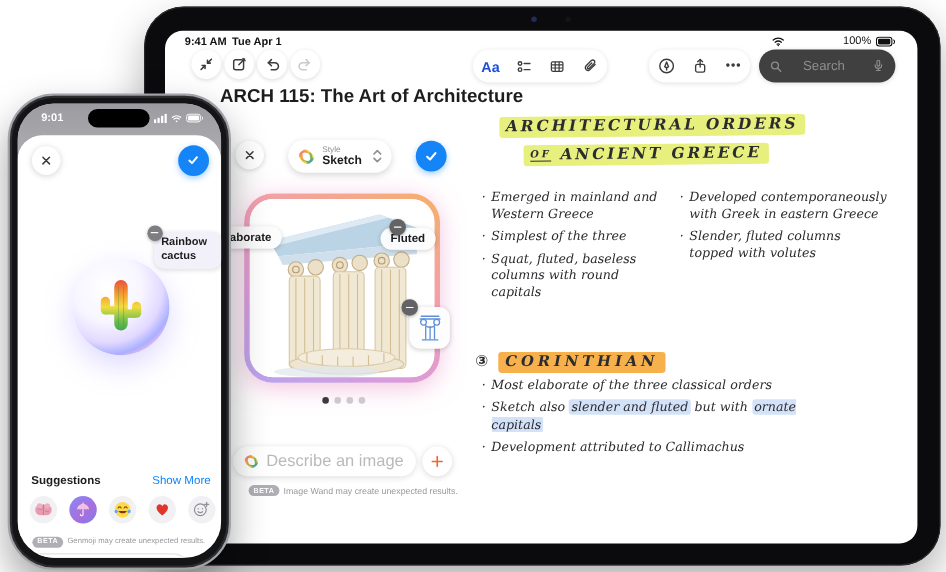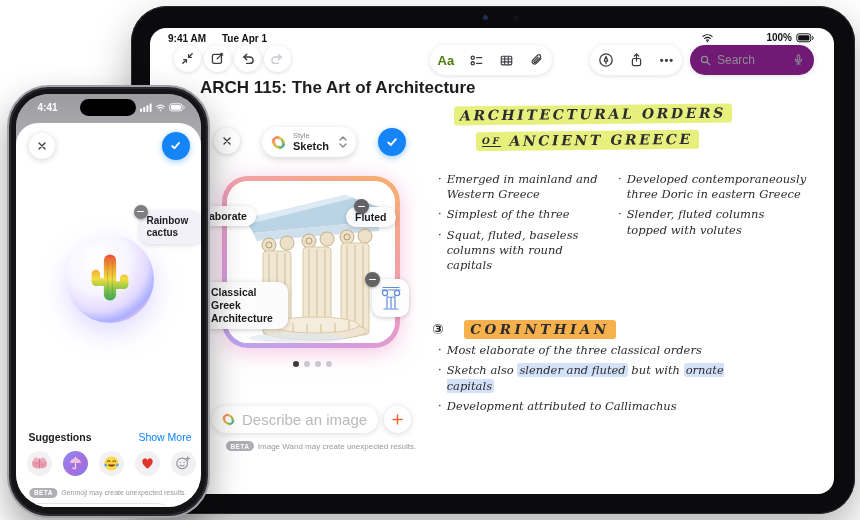--- a/index.html
+++ b/index.html
@@ -9,42 +9,42 @@
 
   
   .ipad-frame { position:absolute; left:131px; top:6px; width:724px; height:508px;
     background:#0b0b0d; border-radius:36px; box-shadow:0 16px 38px rgba(0,0,0,.30), 0 0 0 1px #2a2a2d inset; }
   .ipad-camera { position:absolute; top:9px; left:352px; display:flex; gap:26px; }
   .ipad-camera i { width:5px; height:5px; border-radius:50%; background:#1d2f55; display:block; }
   .ipad-screen { position:absolute; left:19px; top:22px; width:684px; height:466px;
     background:#fff; border-radius:16px; overflow:hidden; }
 
   .ipad-status { position:absolute; left:0; top:4px; width:100%; height:14px; font-size:10px; font-weight:700; color:#111; }
-  .ipad-status .left { position:absolute; left:18px; top:1px; display:flex; gap:16px; }
+  .ipad-status .left { position:absolute; left:18px; top:1px; display:flex; gap:5px; }
   .ipad-status .right { position:absolute; right:20px; top:0; display:flex; align-items:center; gap:4px; }
 
   .tb-btn { position:absolute; width:27px; height:27px; border-radius:50%; background:#fff;
     box-shadow:0 1px 4px rgba(0,0,0,.14); display:flex; align-items:center; justify-content:center; }
   .tb-pill { position:absolute; height:30px; background:#fff; border-radius:16px;
     box-shadow:0 1px 5px rgba(0,0,0,.13); display:flex; align-items:center; justify-content:space-around; }
-  .fmt { font-size:13px; color:#4d7c0f; font-weight:600; }
+  .fmt { font-size:13px; color:#1d4ed8; font-weight:600; }
   .dots3 { font-size:11px; color:#3c3c40; letter-spacing:1px; font-weight:700; }
-  .search-pill { position:absolute; left:540px; top:17px; width:124px; height:30px; background:#701a75; border-radius:16px;
-    box-shadow:0 1px 5px rgba(0,0,0,.13); display:flex; align-items:center; padding:0 9px; gap:5px; }
+  .search-pill { position:absolute; left:540px; top:17px; width:124px; height:30px; background:#404040; border-radius:16px;
+    box-shadow:0 1px 5px rgba(0,0,0,.13); display:flex; align-items:center; padding:0 9px; gap:18px; }
   .search-pill .ph { flex:1; font-size:12px; color:#8e8e93; }
 
   .note-title { position:absolute; left:50px; top:50px; font-size:17px; font-weight:700; color:#1d1d1f; }
 
   
   .notes { position:absolute; left:282px; top:76px; width:378px; color:#2c2c30;
     font-family:"DejaVu Serif", serif; font-style:italic; }
   .hw-h1 { position:absolute; left:22px; top:2px; font-size:14px; letter-spacing:2.6px; font-weight:700; transform:rotate(-0.6deg); }
   .hw-h2 { position:absolute; left:44px; top:28px; font-size:14px; letter-spacing:2.6px; font-weight:700; transform:rotate(-0.6deg); }
   .hl-y { background:#e7ef7d; padding:1px 6px 2px; border-radius:3px; }
-  .hl-o { background:#f6b04c; padding:1px 6px 2px; border-radius:3px;margin-left:11px; }
+  .hl-o { background:#f6b04c; padding:1px 6px 2px; border-radius:3px; }
   .hl-b { background:#d3e2f9; border-radius:3px; padding:0 2px; }
   .of-word { font-size:9px; border-bottom:1.5px solid #2c2c30; margin-right:8px; vertical-align:2px; }
   .hw-col { position:absolute; top:66px; font-size:11.5px; line-height:1.32; }
   .hw-col.doric { left:0; width:178px; }
   .hw-col.ionic { left:180px; width:196px; }
   .hw-sec-title { font-size:13.5px; letter-spacing:3.5px; font-weight:700; margin-bottom:4px; }
   .hw-num { font-family:"DejaVu Sans", sans-serif; font-style:normal; font-size:14px; margin-right:6px; }
   .hw-bullet { display:flex; gap:5px; margin:2px 0 5px 6px; }
   .hw-bullet .dot { flex:0 0 auto; }
   .hw-corinthian { position:absolute; left:0; top:216px; width:378px; font-size:11.5px; line-height:1.34; }
@@ -153,21 +153,21 @@
         </div>
         <div class="right">
           <span>
             <svg width="13" height="11" viewBox="0 0 16 14" fill="none" stroke="#111" stroke-width="1.5" stroke-linecap="round">
               <path d="M2.2 5.6 a9 9 0 0 1 11.6 0"></path>
                 <path d="M4.4 8.1 a6 6 0 0 1 7.2 0"></path>
                 <path d="M6.6 10.4 a2.8 2.8 0 0 1 2.8 0"></path>
               <circle cx="8" cy="12" r="0.9" fill="#111" stroke="none"></circle>
             </svg>
           </span>
-          <span style="font-size:10px;font-weight:700;margin-left:48px;">100%</span>
+          <span style="font-size:10px;font-weight:400;margin-left:48px;">100%</span>
           <span>
             <svg width="18" height="10" viewBox="0 0 18 10">
               <rect x="0.8" y="0.8" width="14" height="8" rx="2.4" fill="none" stroke="#111" stroke-width="1"></rect>
               <rect x="2.2" y="2.2" width="11.2" height="5.2" rx="1.2" fill="#111"></rect>
               <path d="M16.1 3.2 a2 2 0 0 1 0 3.6" fill="none" stroke="#111" stroke-width="1"></path>
             </svg>
           </span>
         </div>
       </div>
 
@@ -285,21 +285,21 @@
             </div>
           <div class="hw-bullet">
               <span class="dot">·</span>
               <span>Squat, fluted, baseless columns with round capitals</span>
             </div>
         </div>
 
         <div class="hw-col ionic">
           <div class="hw-bullet">
               <span class="dot">·</span>
-              <span>Developed contemporaneously three Doric in eastern Greece</span>
+              <span>Developed contemporaneously with Greek in eastern Greece</span>
             </div>
           <div class="hw-bullet">
               <span class="dot">·</span>
               <span>Slender, fluted columns topped with volutes</span>
             </div>
         </div>
 
         <div class="hw-corinthian">
           <div class="hw-sec-title"><span class="hw-num">③</span><span class="hl-o">CORINTHIAN</span></div>
           <div class="hw-bullets">
@@ -406,21 +406,20 @@
             <ellipse cx="70" cy="157" rx="48" ry="5" fill="#dfe7ee" opacity="0.7"></ellipse>
           </svg>
         </div>
       </div>
 
       <div class="tag" style="left:40px; top:178px;">Elaborate</div>
       <div class="minus-badge" style="left:204px; top:171px;">
           <i></i>
         </div>
       <div class="tag" style="left:196px; top:179px;">Fluted</div>
-      <div class="tag two-line" style="left:52px; top:254px;">Classical Greek Architecture</div>
       <div class="minus-badge" style="left:215px; top:244px;">
           <i></i>
         </div>
       <div class="thumb-tag">
         <svg width="26" height="28" viewBox="0 0 26 28" fill="none" stroke="#5f8fd8" stroke-width="1.2" stroke-linecap="round">
           <path d="M4 6 h18 M5 3.5 h16"></path>
           <circle cx="7" cy="9" r="2.6"></circle>
             <circle cx="19" cy="9" r="2.6"></circle>
           <path d="M9 12 c1.5 2 6.5 2 8 0"></path>
           <path d="M9 13 v11 M13 13 v11 M17 13 v11"></path>
@@ -457,21 +456,21 @@
 
     </div>
   </div>
 
   <div class="iphone-frame">
     <div class="iphone-screen">
       <div class="iphone-wall"></div>
       <div class="island"></div>
 
       <div class="iphone-status">
-        <span class="time">4:41</span>
+        <span class="time">9:01</span>
         <span class="sicons">
           <span>
             <svg width="12" height="9" viewBox="0 0 12 9" fill="#fff">
               <rect x="0" y="5.5" width="2" height="3.5" rx="0.7"></rect>
                 <rect x="3.2" y="4" width="2" height="5" rx="0.7"></rect>
               <rect x="6.4" y="2.2" width="2" height="6.8" rx="0.7"></rect>
                 <rect x="9.6" y="0.4" width="2" height="8.6" rx="0.7"></rect>
             </svg>
           </span>
           <span>

